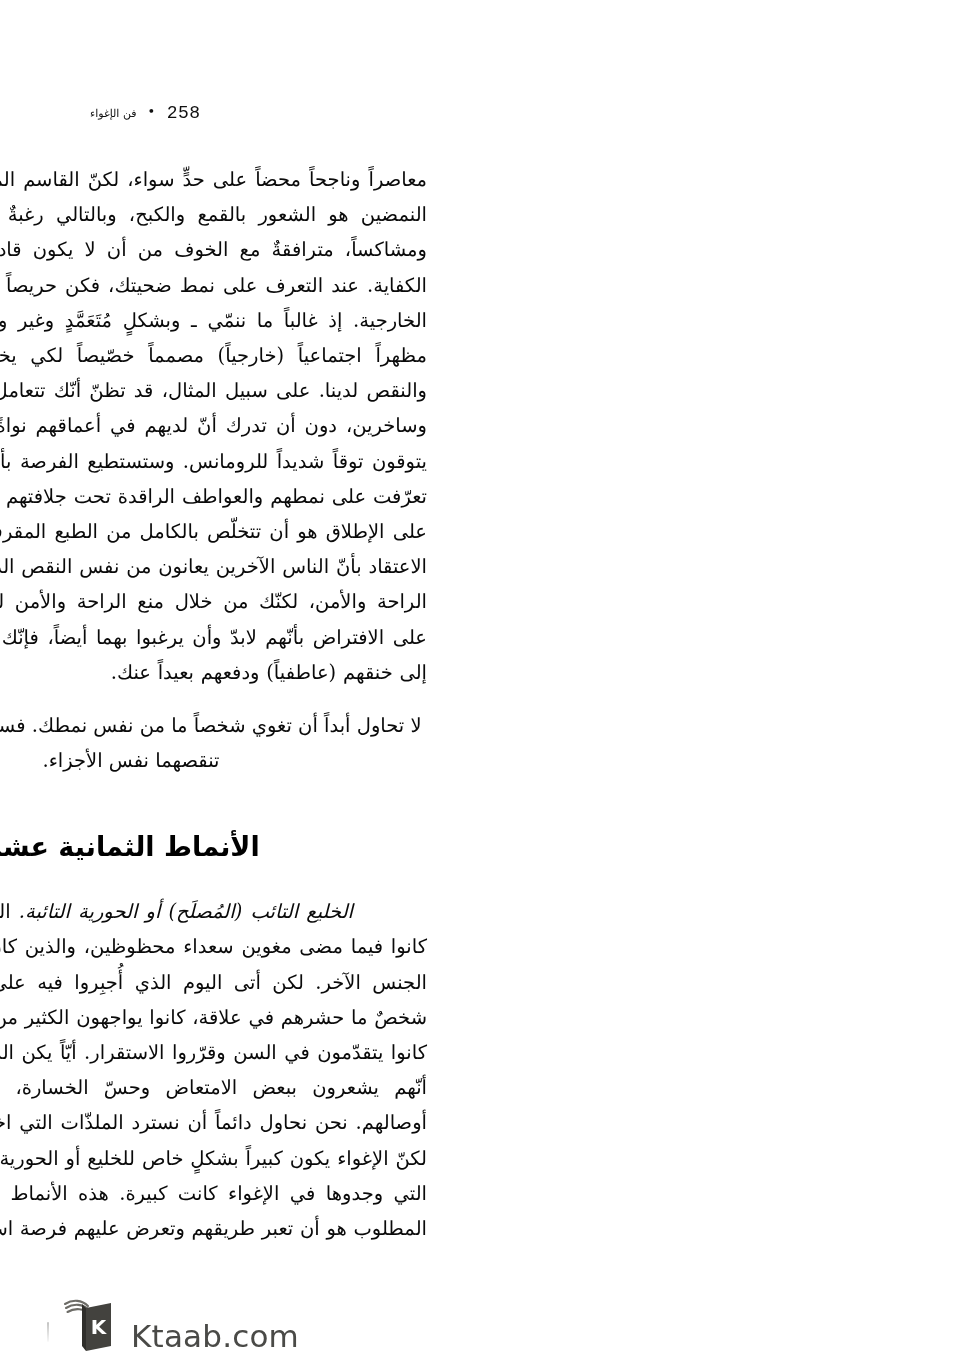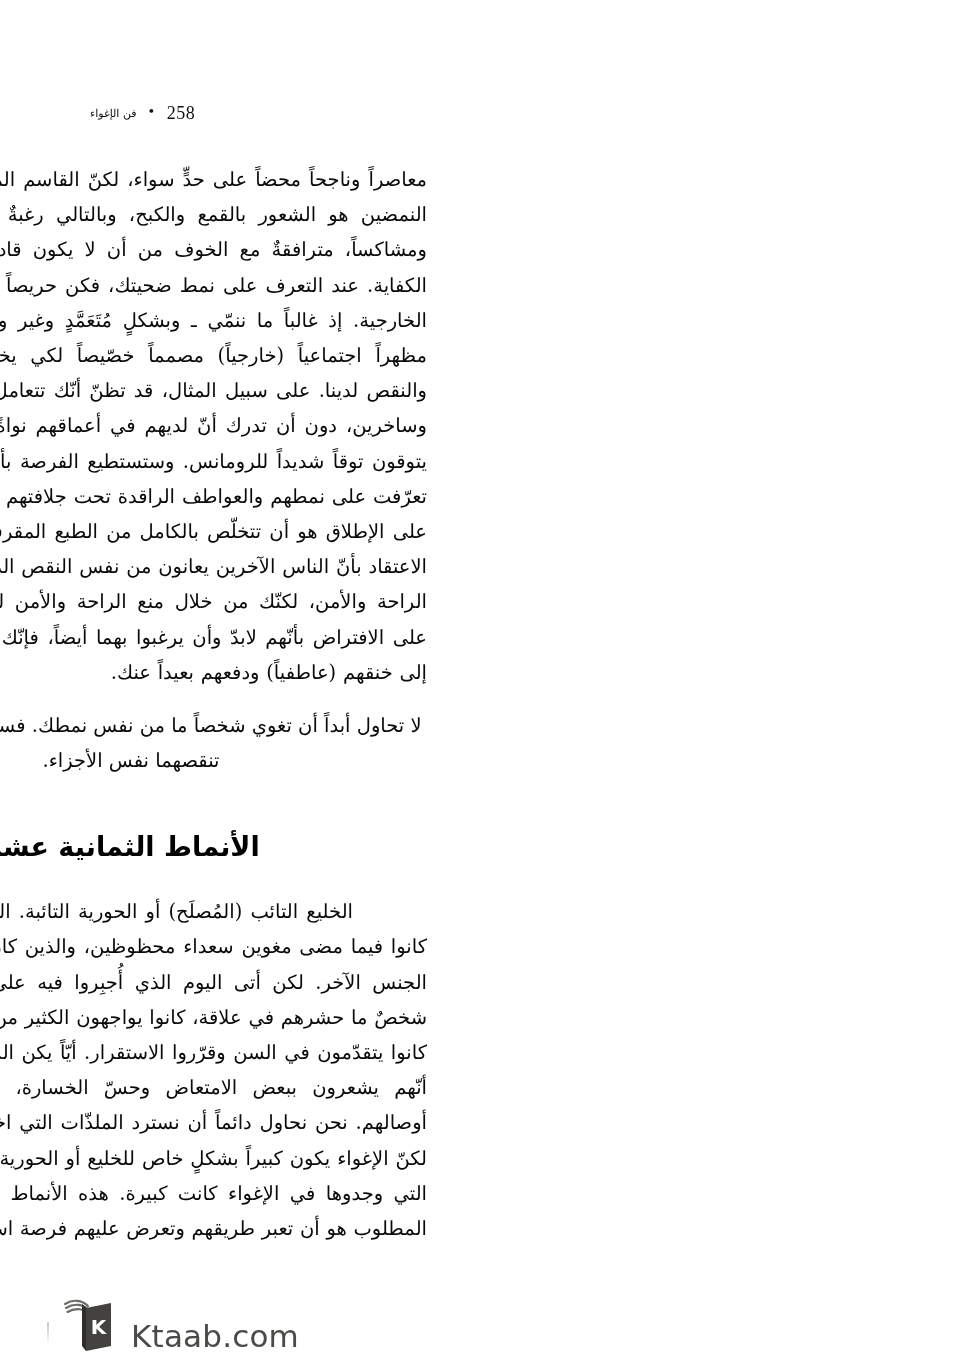--- a/index.html
+++ b/index.html
@@ -39,21 +39,21 @@
     color: #111;
     white-space: nowrap;
   }
   .running-header .hdr-inner {
     display: inline-flex;
     align-items: center;
     gap: 11px;
     direction: rtl;
   }
   .running-header .page-no {
-    font-family: Liberation Serif, serif;
+    font-family: Liberation Mono, monospace;
     font-size: 18px;
     letter-spacing: 0.5px;
   }
   .running-header .bullet {
     font-size: 13px;
     line-height: 1;
     transform: translateY(-2px);
   }
   .running-header .book-title {
     font-size: 11px;
@@ -112,20 +112,21 @@
     font-size: 27px;
     line-height: 1.25;
     text-align: center;
     color: #000;
     letter-spacing: 0px;
     padding-right: 16px;
   }
 
   
   .lead-italic {
+    font-style: italic;
     font-family: "DejaVu Serif", "Liberation Serif", serif;
   }
 
   
   .watermark {
     position: absolute;
     left: 62px;
     bottom: 18px;
     display: flex;
     align-items: center;

